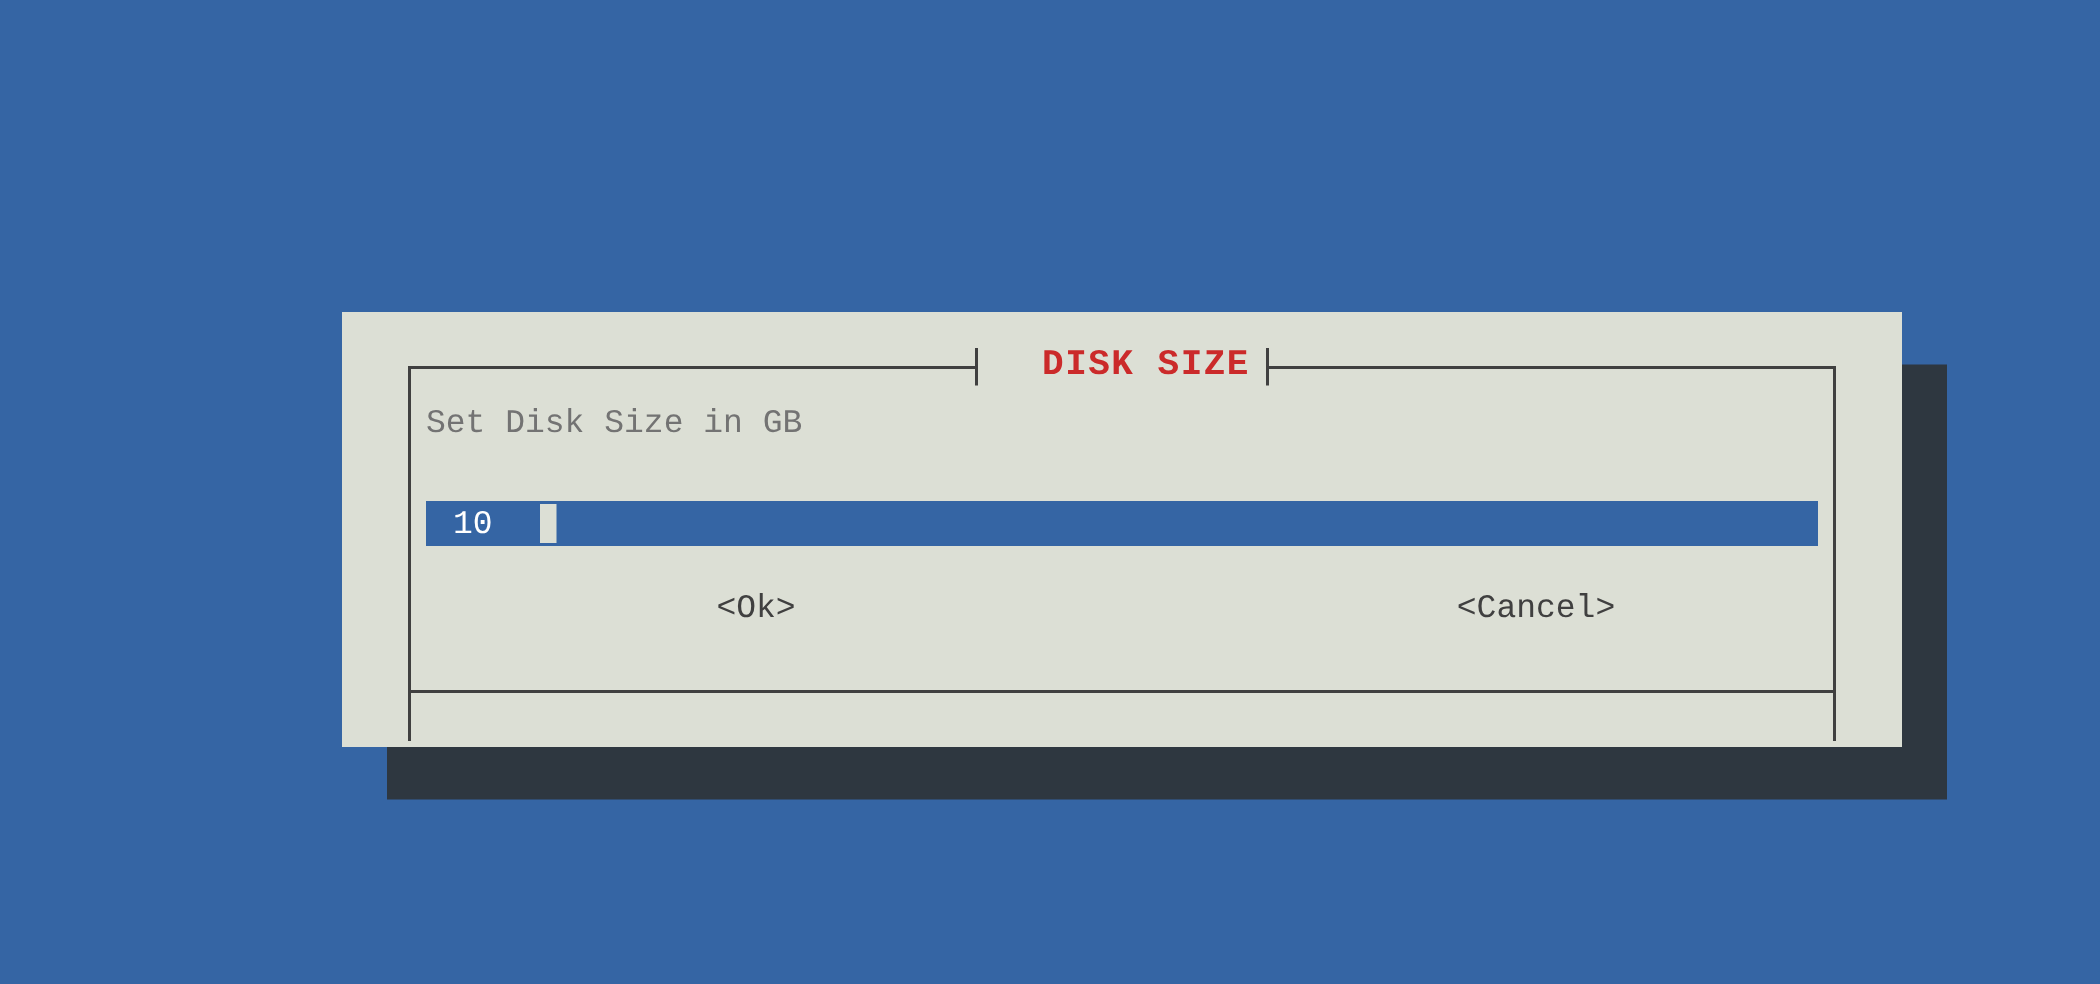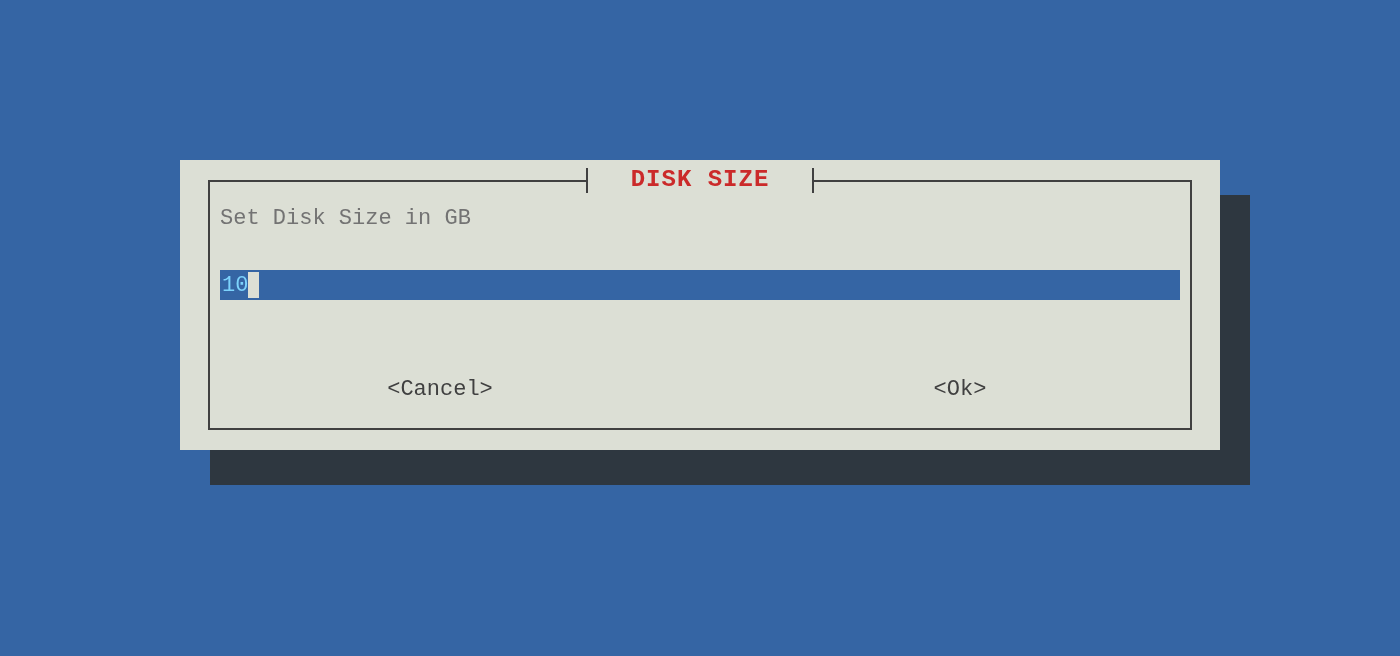--- a/index.html
+++ b/index.html
@@ -1,16 +1,16 @@
 <!DOCTYPE html>
 <html><head>
   <meta charset="utf-8">
   <style>
     * {
-      margin: 0;
+      margin: 16px;
       padding: 0;
       box-sizing: border-box;
     }
     body {
       width: 1400px;
       height: 656px;
       background: #3565a4;
       font-family: "Courier New", Courier, monospace;
       font-size: 22px;
       position: relative;
@@ -107,21 +107,21 @@
       color: #737373;
       font-size: 22px;
     }
     .input-field {
       position: absolute;
       top: 110px;
       left: 40px;
       right: 40px;
       height: 30px;
       background: #3565a4;
-      color: #7dd3fc;
+      color: #ffffff;
       display: flex;
       align-items: center;
       padding-left: 2px;
       font-size: 22px;
     }
     .cursor {
       display: inline-block;
       width: 11px;
       height: 26px;
       background: #dcdfd5;
@@ -158,16 +158,16 @@
   <div class="dialog-title">DISK SIZE</div>
 
   <div class="dialog-prompt">Set Disk Size in GB</div>
 
   <div class="input-field">
     <span>10</span>
       <span class="cursor"></span>
   </div>
 
   <div class="button-row">
+    <div class="button">&lt;Ok&gt;</div>
     <div class="button">&lt;Cancel&gt;</div>
-    <div class="button">&lt;Ok&gt;</div>
   </div>
 </div>
 
 </body></html>

